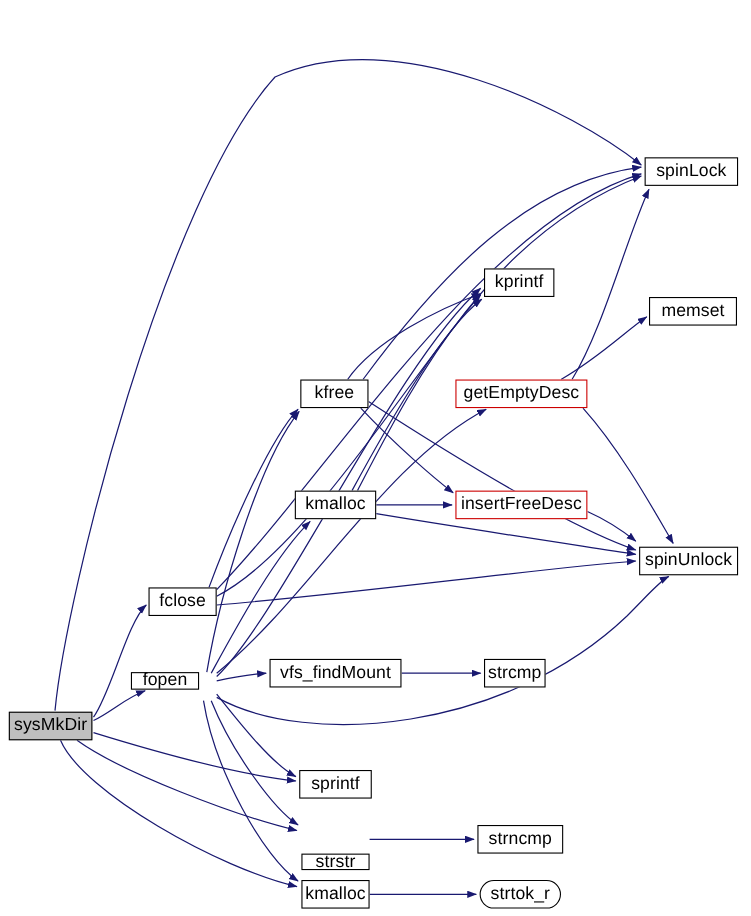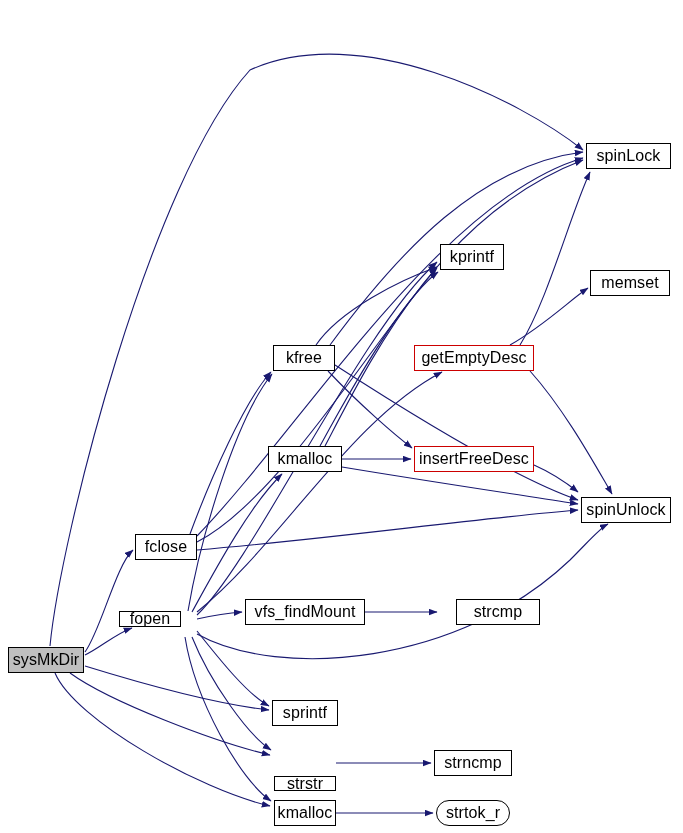--- a/index.html
+++ b/index.html
@@ -158,21 +158,21 @@
     </div>
   <div class="node" style="left:590px;top:270px;width:80px;height:26px;">
       <span>memset</span>
     </div>
   <div class="node" style="left:245px;top:599px;width:120px;height:26px;">
       <span>vfs_findMount</span>
     </div>
   <div class="node" style="left:581px;top:497px;width:90px;height:26px;">
       <span>spinUnlock</span>
     </div>
-  <div class="node" style="left:440px;top:599px;width:84px;height:26px;margin-left:16px;">
+  <div class="node" style="left:440px;top:599px;width:56px;height:26px;">
       <span>strcmp</span>
     </div>
   <div class="node" style="left:272px;top:700px;width:66px;height:26px;">
       <span>sprintf</span>
     </div>
   <div class="node" style="left:274px;top:776px;width:62px;height:15px;">
       <span>strstr</span>
     </div>
   <div class="node" style="left:434px;top:750px;width:78px;height:26px;">
       <span>strncmp</span>

